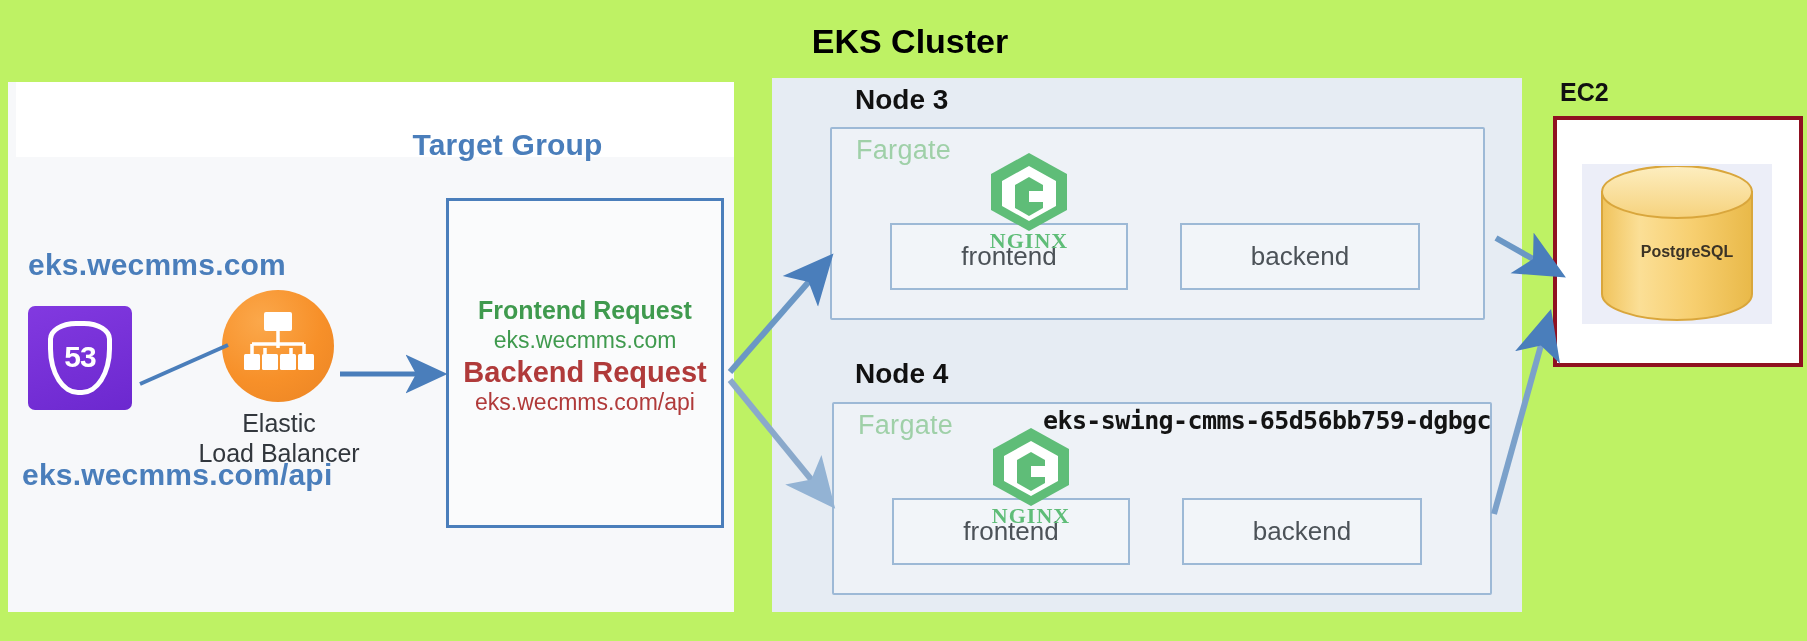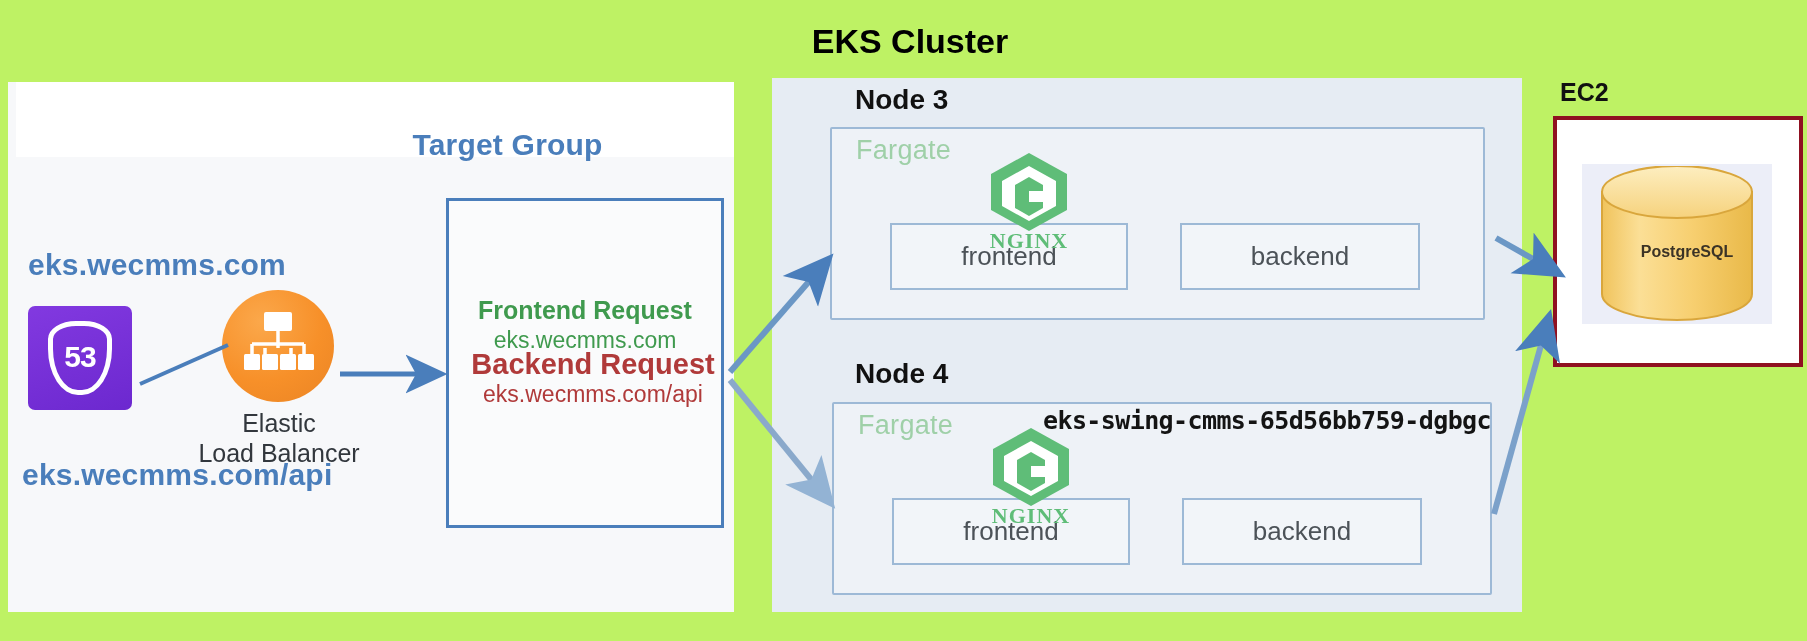--- a/index.html
+++ b/index.html
@@ -289,21 +289,21 @@
     <div>Load Balancer</div>
   </div>
 
   <div class="tg-title domain-label">Target Group</div>
 
   <div class="tg-box">
     <div class="req-block req-frontend" style="top:62px;margin-top:32px;">
       <div class="req-title">Frontend Request</div>
       <div class="req-url">eks.wecmms.com</div>
     </div>
-    <div class="req-block req-backend" style="top:148px;margin-left:8px;">
+    <div class="req-block req-backend" style="top:156px;">
       <div class="req-title">Backend Request</div>
       <div class="req-url">eks.wecmms.com/api</div>
     </div>
   </div>
 
   <div class="eks-panel"></div>
 
   <div class="node-label" style="left:855px; top:84px;">Node 3</div>
 
   <div class="node-box" style="left:830px; top:127px; width:655px; height:193px;">

